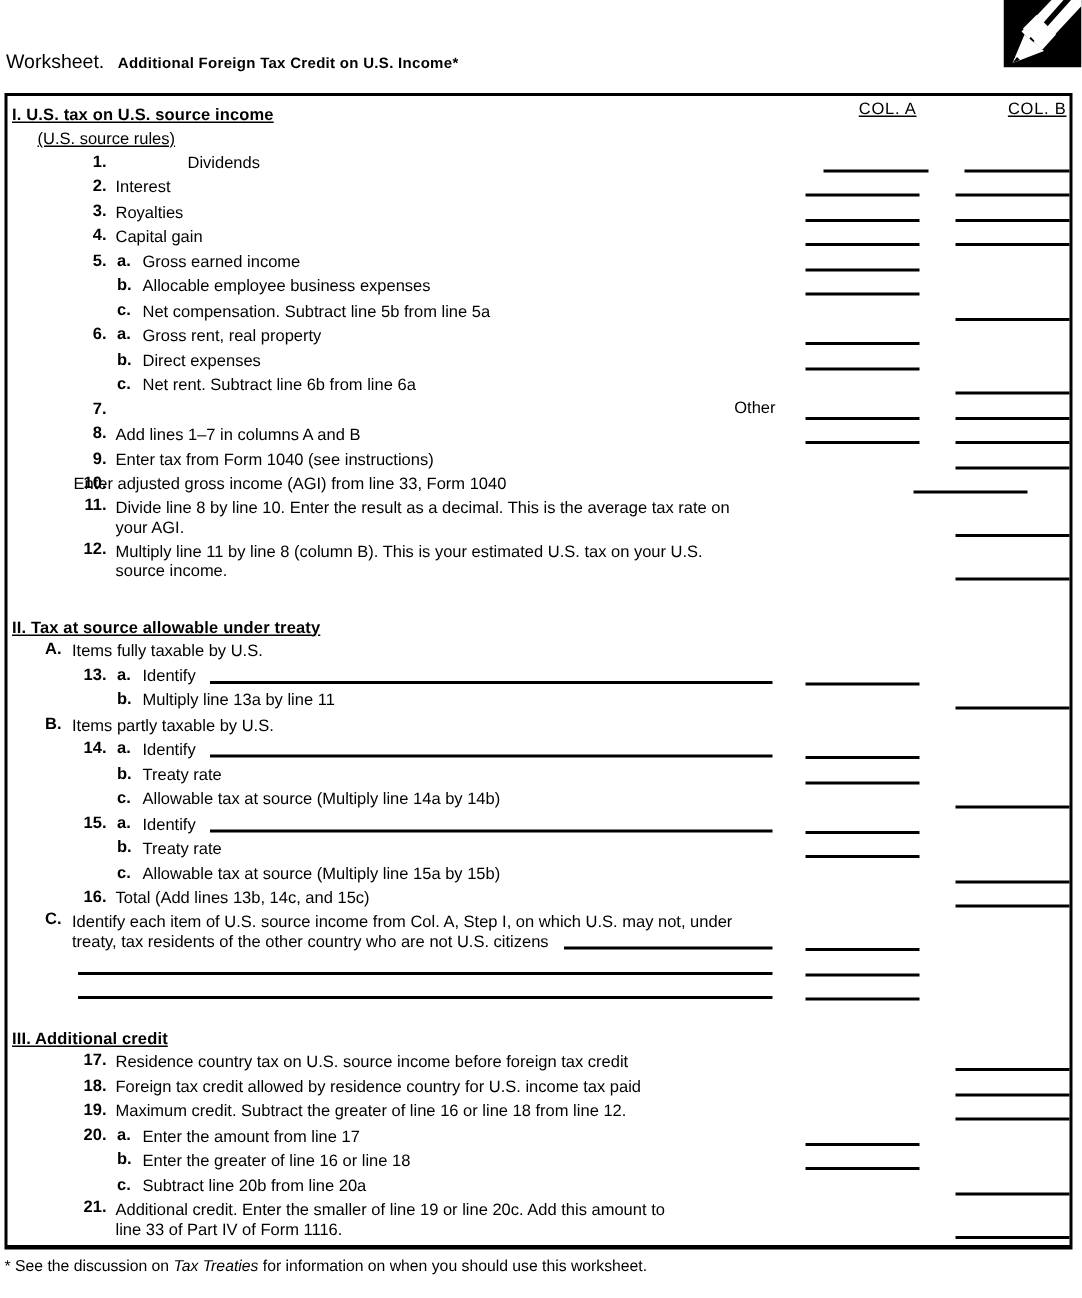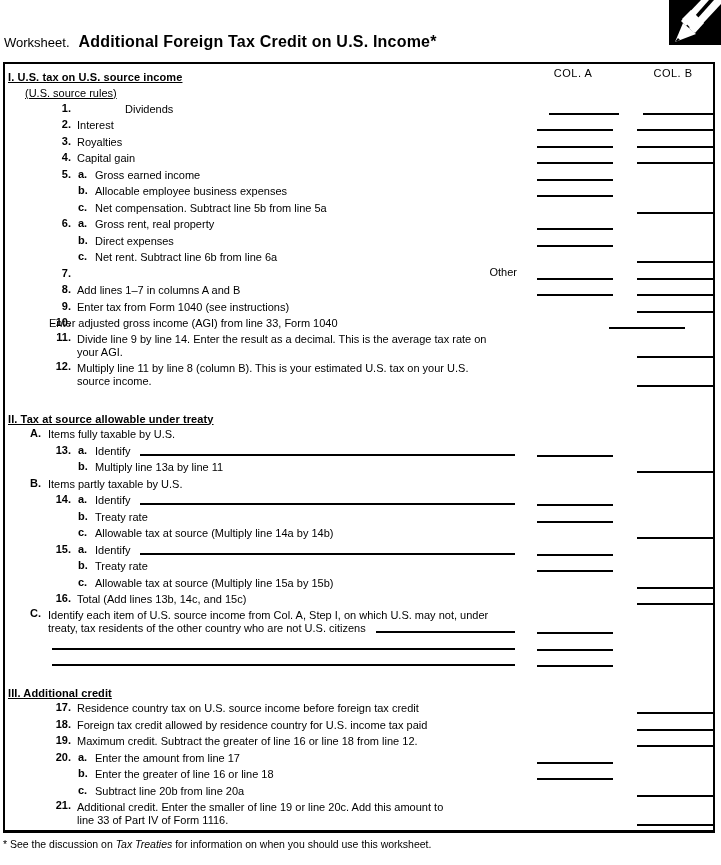--- a/index.html
+++ b/index.html
@@ -1,23 +1,23 @@
 <!DOCTYPE html>
 <html><head>
 <meta charset="utf-8">
 <style>
   html,body{margin:0;padding:0;background:#fff;}
   body{width:721px;height:865px;position:relative;font-family:"Liberation Sans",sans-serif;
        font-size:11px;color:#000;overflow:hidden;}
   .title{position:absolute;left:4px;top:33px;font-size:13px;white-space:nowrap;}
-  .title b{margin-left:9px;font-size:16px;letter-spacing:.2px;}
+  .title b{margin-left:9px;font-size:10px;letter-spacing:.2px;}
   .pencil{position:absolute;left:669px;top:0;width:52px;height:45px;}
   .box{position:absolute;left:3px;top:62px;width:712px;height:771px;box-sizing:border-box;
        border:2px solid #000;border-bottom-width:3px;padding-top:3px;}
-  .colhead{position:absolute;top:3px;width:76px;text-align:center;
+  .colhead{position:absolute;top:3px;width:76px;text-align:right;text-decoration:underline;
            letter-spacing:.5px;}
   .colhead.a{left:530px;} .colhead.b{left:630px;}
   .sections{position:relative;}
   .wsection:nth-child(2){margin-top:20px;}
   .wsection:nth-child(3){margin-top:14px;}
   .headrow{min-height:16.5px;display:flex;align-items:flex-end;padding-bottom:1px;box-sizing:border-box;}
   .heading{font-weight:bold;text-decoration:underline;margin-left:3px;letter-spacing:.1px;text-align:right;}
   .subhead{margin-left:20px;text-decoration:underline;}
   .row{display:flex;align-items:flex-end;min-height:16.5px;position:relative;
        padding-bottom:1px;box-sizing:border-box;line-height:13px;}
@@ -188,21 +188,21 @@
           <div class="num">10.</div>
           <div class="lbl" style="margin-left: 44px; width: 440px;">Enter adjusted gross income (AGI) from line 33, Form 1040</div>
           <div class="cellA"></div>
           <div class="cellB">
             <div class="blank"></div>
           </div>
         </div>
         <div class="row two">
           <div class="num">11.</div>
           <div class="lbl" style="margin-left: 72px; width: 440px;">
-            <div>Divide line 9 by line 14. Enter the result as a decimal. This is the average tax rate on</div>
+            <div>Divide line 8 by line 10. Enter the result as a decimal. This is the average tax rate on</div>
             <div class="lflex">
               <span>your AGI.</span>
             </div>
           </div>
           <div class="cellA"></div>
           <div class="cellB">
             <div class="blank"></div>
           </div>
         </div>
         <div class="row two">

